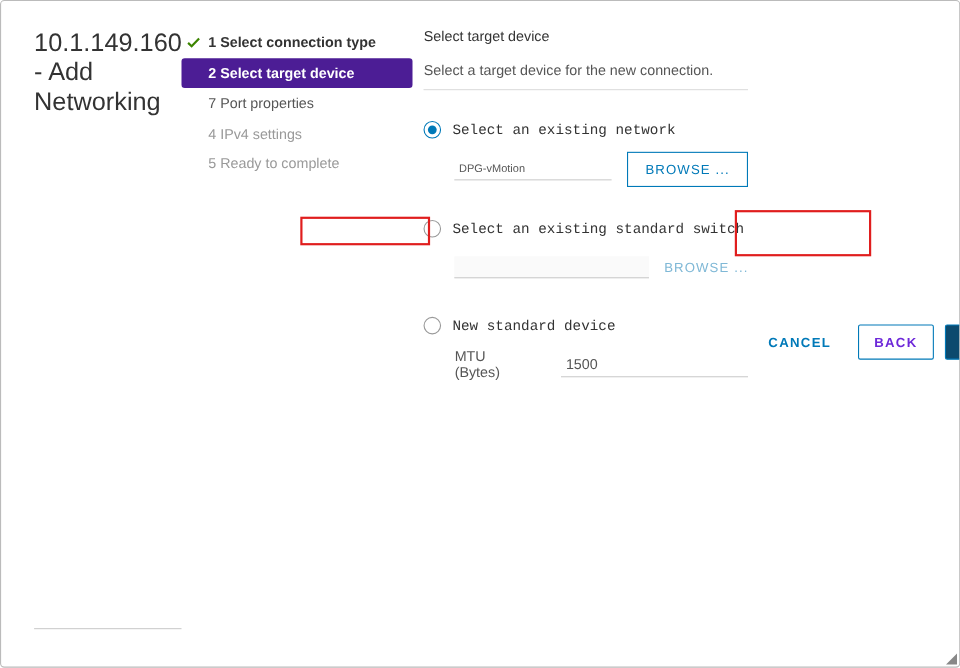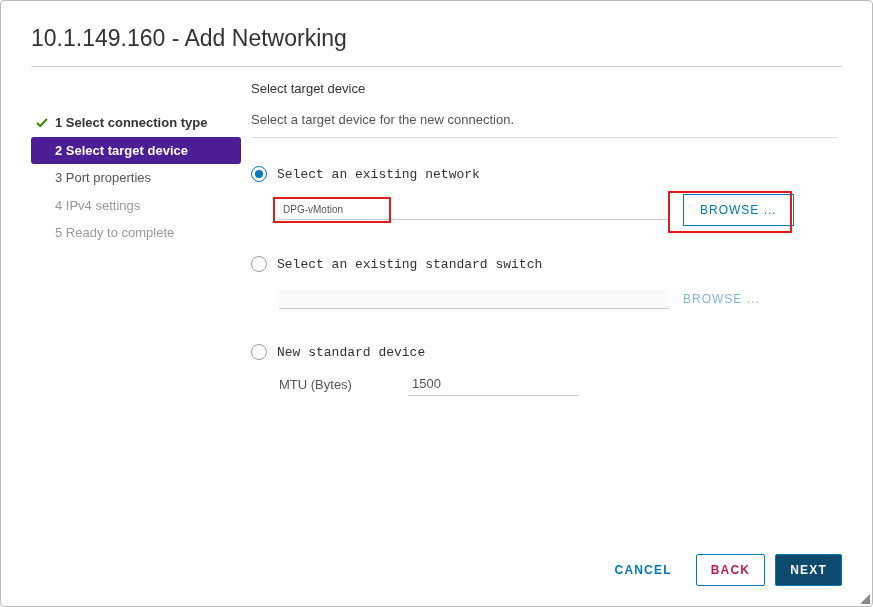--- a/index.html
+++ b/index.html
@@ -9,39 +9,38 @@
       width: 873px;
       height: 607px;
       position: relative;
       border: 1px solid #bbb;
       border-radius: 4px;
     }
     .dialog {
       padding: 24px 30px 20px 30px;
       height: 100%;
       display: flex;
-      flex-direction: column;
+      flex-direction: row;
     }
     .title {
       font-size: 23px;
       font-weight: 300;
       color: #333;
       padding-bottom: 14px;
       border-bottom: 1px solid #ccc;
       margin-bottom: 14px;
     }
     .body {
       display: flex;
       flex: 1;
       gap: 10px;
     }
     .sidebar {
       width: 210px;
       flex-shrink: 0;
-      margin-top: 28px;
     }
     .step {
       display: flex;
       align-items: center;
       padding: 4px 8px 4px 4px;
       font-size: 13px;
       color: #565656;
       cursor: pointer;
       border-radius: 3px;
       gap: 6px;
@@ -182,21 +181,21 @@
       font-weight: bold;
     }
     .btn-cancel {
       background: none;
       border: none;
       color: #0079b8;
     }
     .btn-back {
       background: #fff;
       border: 1px solid #0079b8;
-      color: #be185d;
+      color: #6d28d9;
     }
     .btn-next {
       background: #0c4a6e;
       border: 1px solid #0079b8;
       color: #fff;
     }
     .hl-red {
       border: 2px solid #e01e1e;
       position: absolute;
       pointer-events: none;
@@ -229,21 +228,21 @@
             </svg>
         </span>
         <span>1 Select connection type</span>
       </div>
       <div class="step active">
         <span class="spacer"></span>
         <span>2 Select target device</span>
       </div>
       <div class="step">
         <span class="spacer"></span>
-        <span>3 Port properties</span>
+        <span>7 Port properties</span>
       </div>
       <div class="step disabled">
         <span class="spacer"></span>
         <span>4 IPv4 settings</span>
       </div>
       <div class="step disabled">
         <span class="spacer"></span>
         <span>5 Ready to complete</span>
       </div>
     </div>

